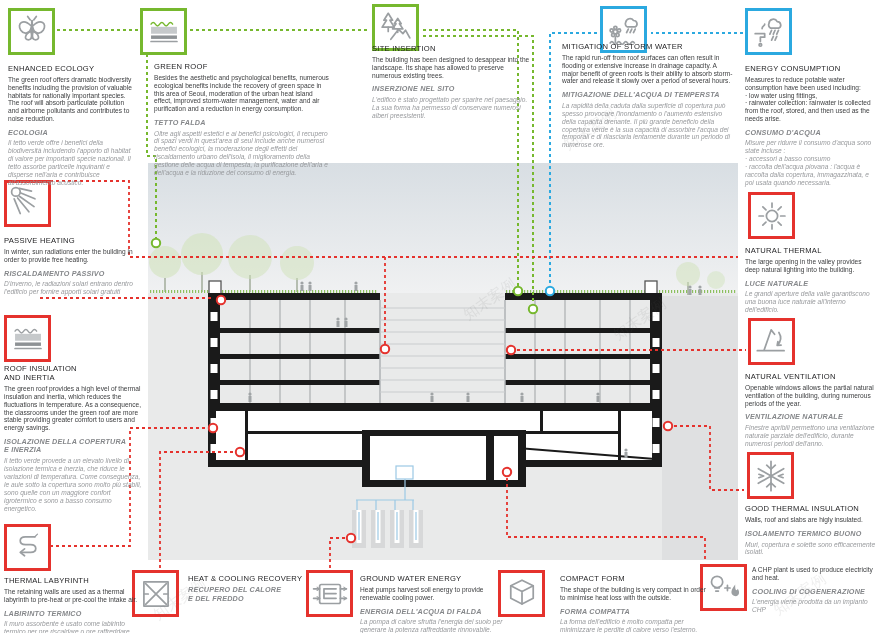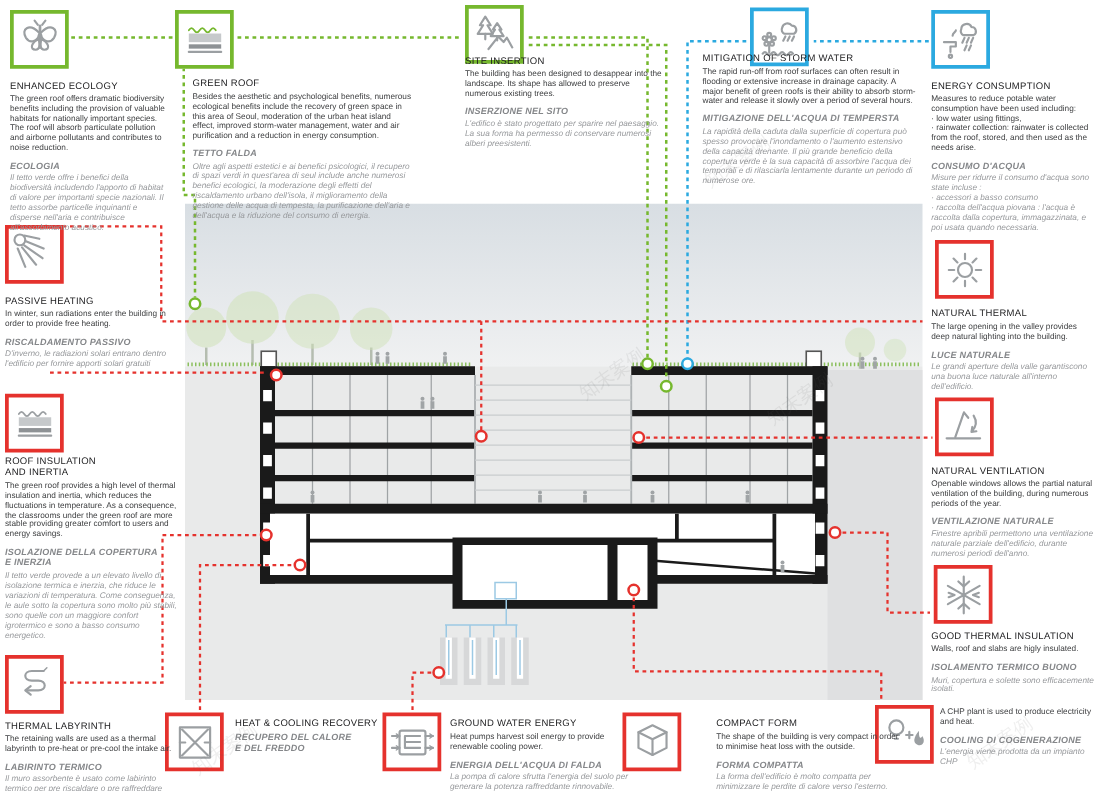--- a/index.html
+++ b/index.html
@@ -460,21 +460,21 @@
 E DEL FREDDO</div>
   </div>
 
   <div class="callout txt" style="left:360px;top:574px;width:152px">
     <div class="cap-title">GROUND WATER ENERGY</div>
     <div class="cap-en">Heat pumps harvest soil energy to provide renewable cooling power.</div>
     <div class="cap-it-title">ENERGIA DELL'ACQUA DI FALDA</div>
     <div class="cap-it">La pompa di calore sfrutta l'energia del suolo per generare la potenza raffreddante rinnovabile.</div>
   </div>
 
-  <div class="callout txt" style="left:573px;top:574px;width:146px">
+  <div class="callout txt" style="left:560px;top:574px;width:146px">
     <div class="cap-title">COMPACT FORM</div>
     <div class="cap-en">The shape of the building is very compact in order to minimise heat loss with the outside.</div>
     <div class="cap-it-title">FORMA COMPATTA</div>
     <div class="cap-it">La forma dell'edificio è molto compatta per minimizzare le perdite di calore verso l'esterno.</div>
   </div>
 
   <div class="watermark" style="left:460px;top:290px">知末案例</div>
   <div class="watermark" style="left:610px;top:310px">知末案例</div>
   <div class="watermark" style="left:150px;top:590px">知末案例</div>
   <div class="watermark" style="left:770px;top:585px">知末案例</div>

